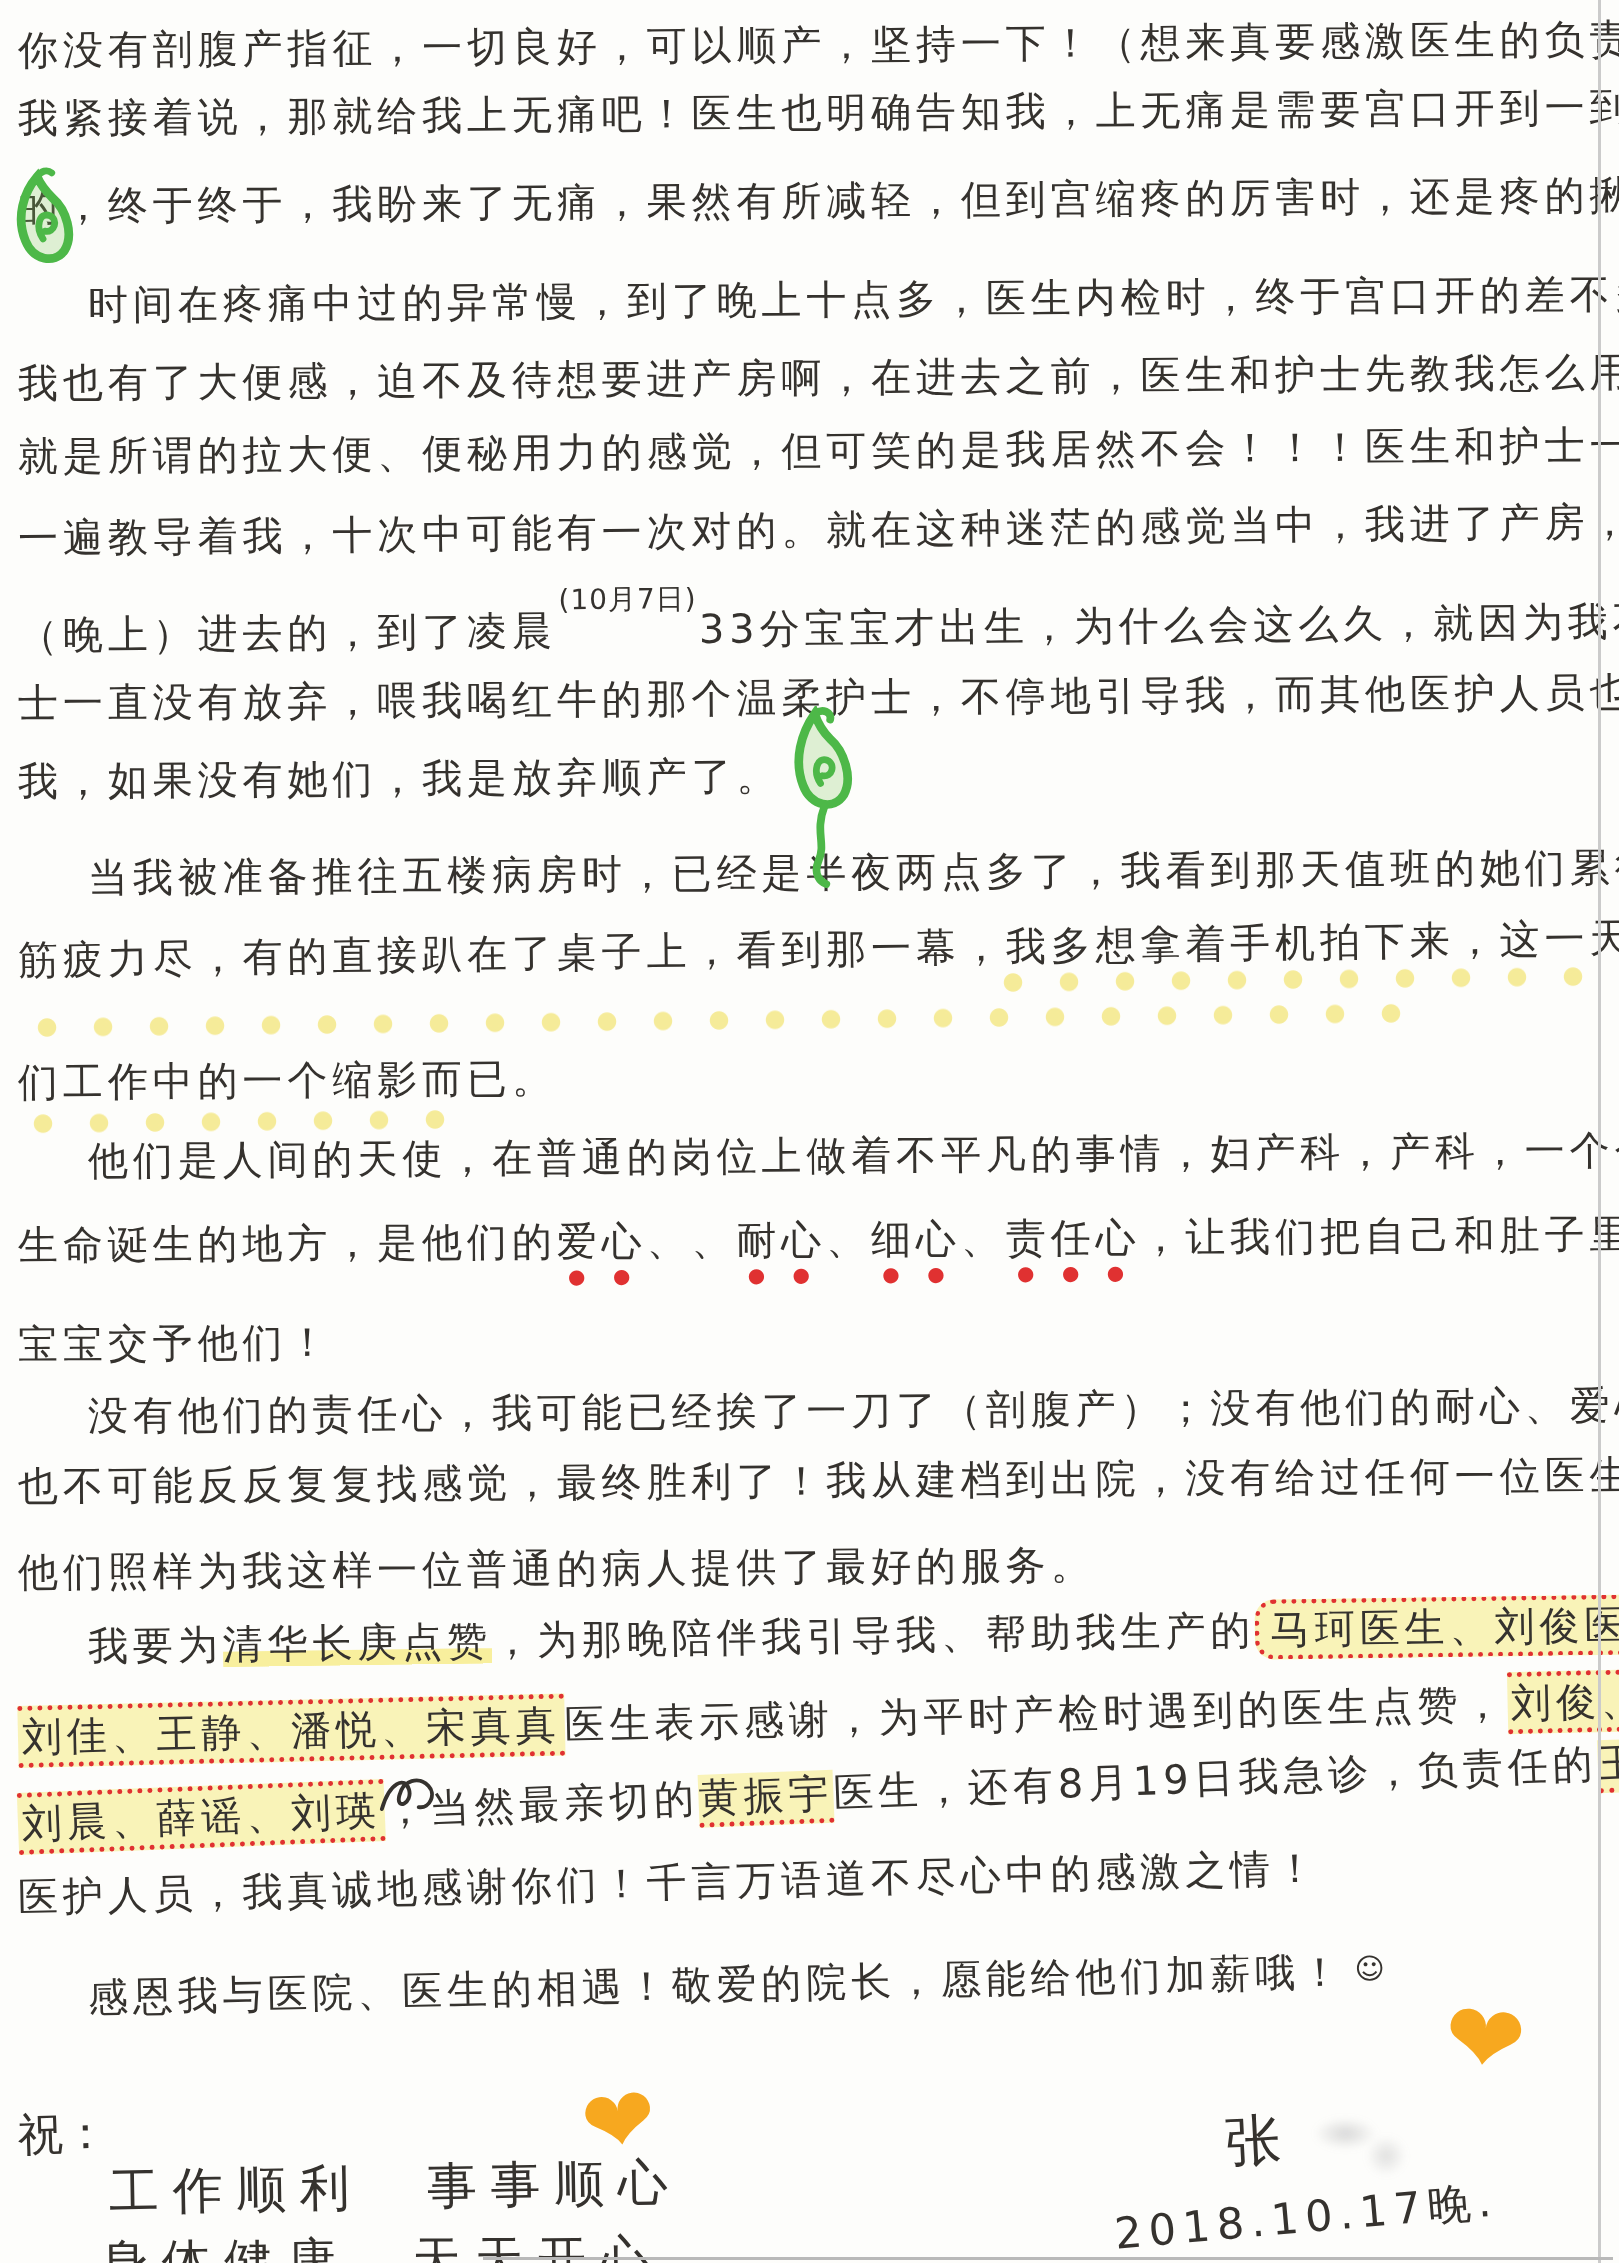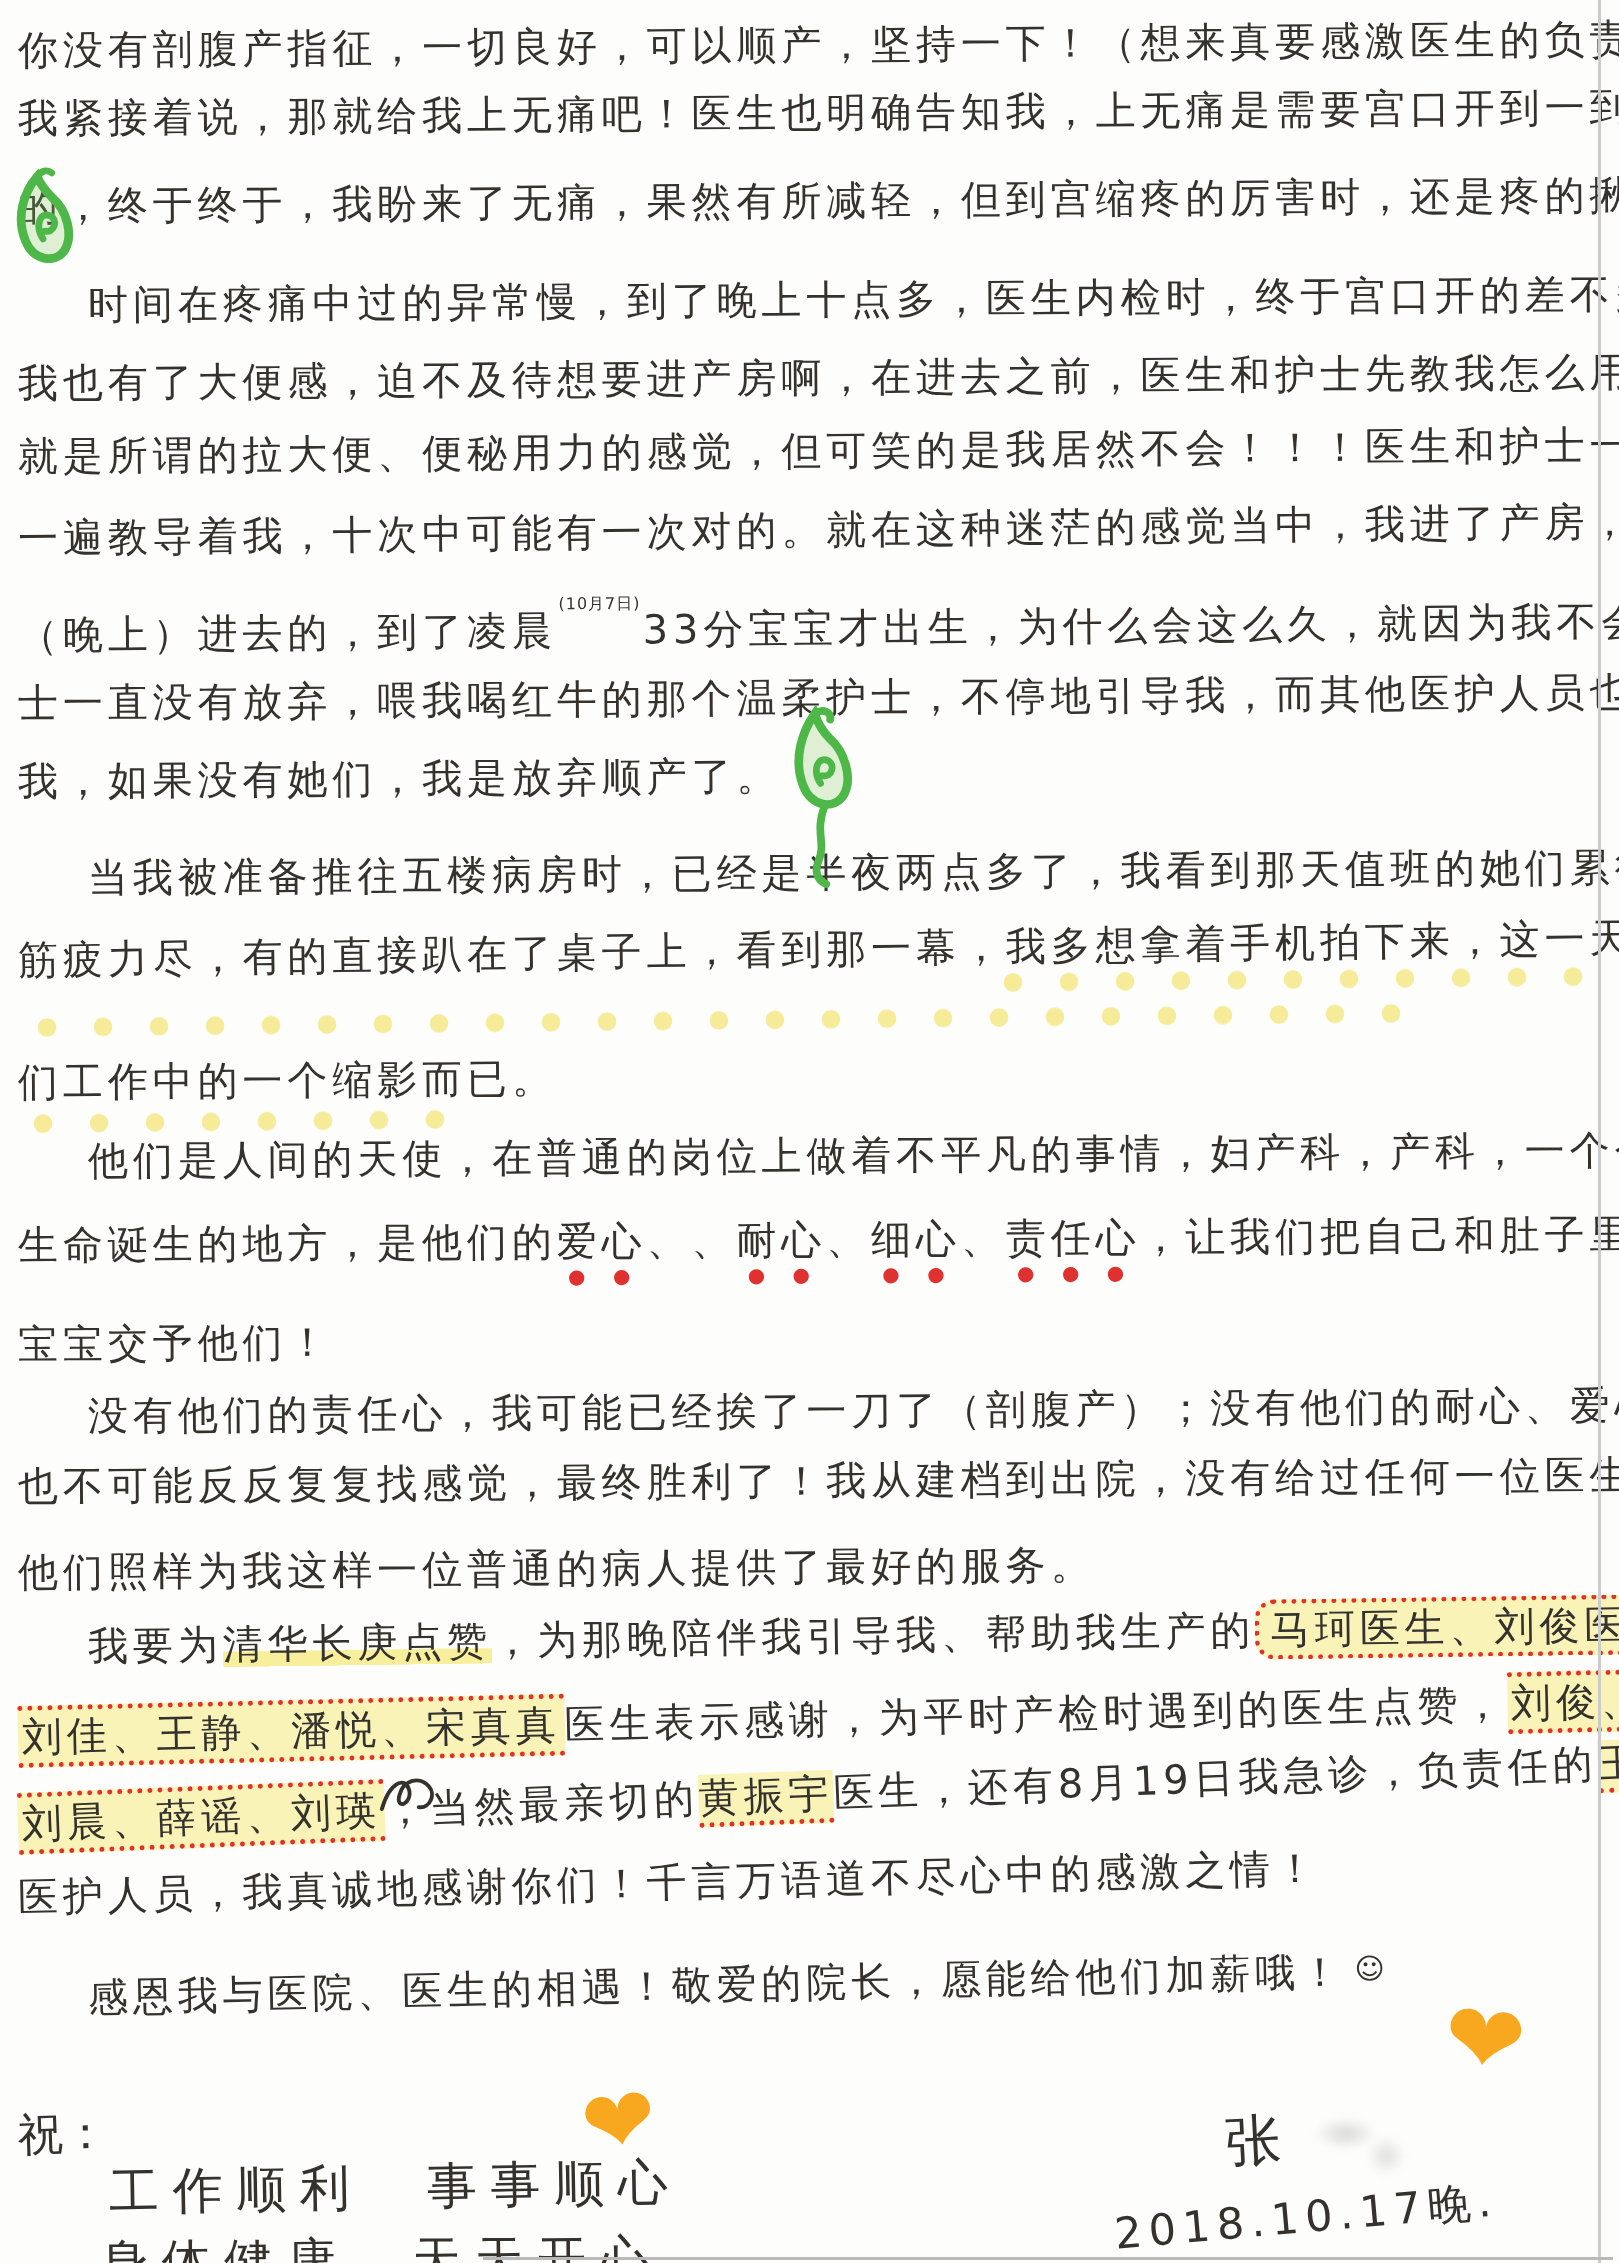--- a/index.html
+++ b/index.html
@@ -25,21 +25,21 @@
   .ln11{top:852px}.ln12{top:934px;transform:rotate(-0.8deg)}.ln13{top:1056px}
   .ln14{top:1135px}.ln15{top:1219px}.ln16{top:1318px}
   .ln17{top:1390px}.ln18{top:1460px}.ln19{top:1546px}
   .ln20{top:1621px;transform:rotate(-0.8deg)}
   .ln21{top:1711px;transform:rotate(-1.3deg)}
   .ln22{top:1798px;transform:rotate(-2.2deg)}
   .ln23{top:1871px;transform:rotate(-1.3deg)}
   .ln24{top:1973px;transform:rotate(-1.2deg)}
   
   .sup{
-    display:inline-block;font-size:16px;letter-spacing:1px;
+    display:inline-block;font-size:28px;letter-spacing:1px;
     position:relative;top:-35px;margin:0 1.9px;
   }
   .emph{
     -webkit-text-emphasis:filled circle #e03131;
     text-emphasis:filled circle #e03131;
     -webkit-text-emphasis-position:under right;
     text-emphasis-position:under right;
   }
   .wave{box-shadow:inset 0 -15.5px rgba(247,236,140,.85);}
   .box{

